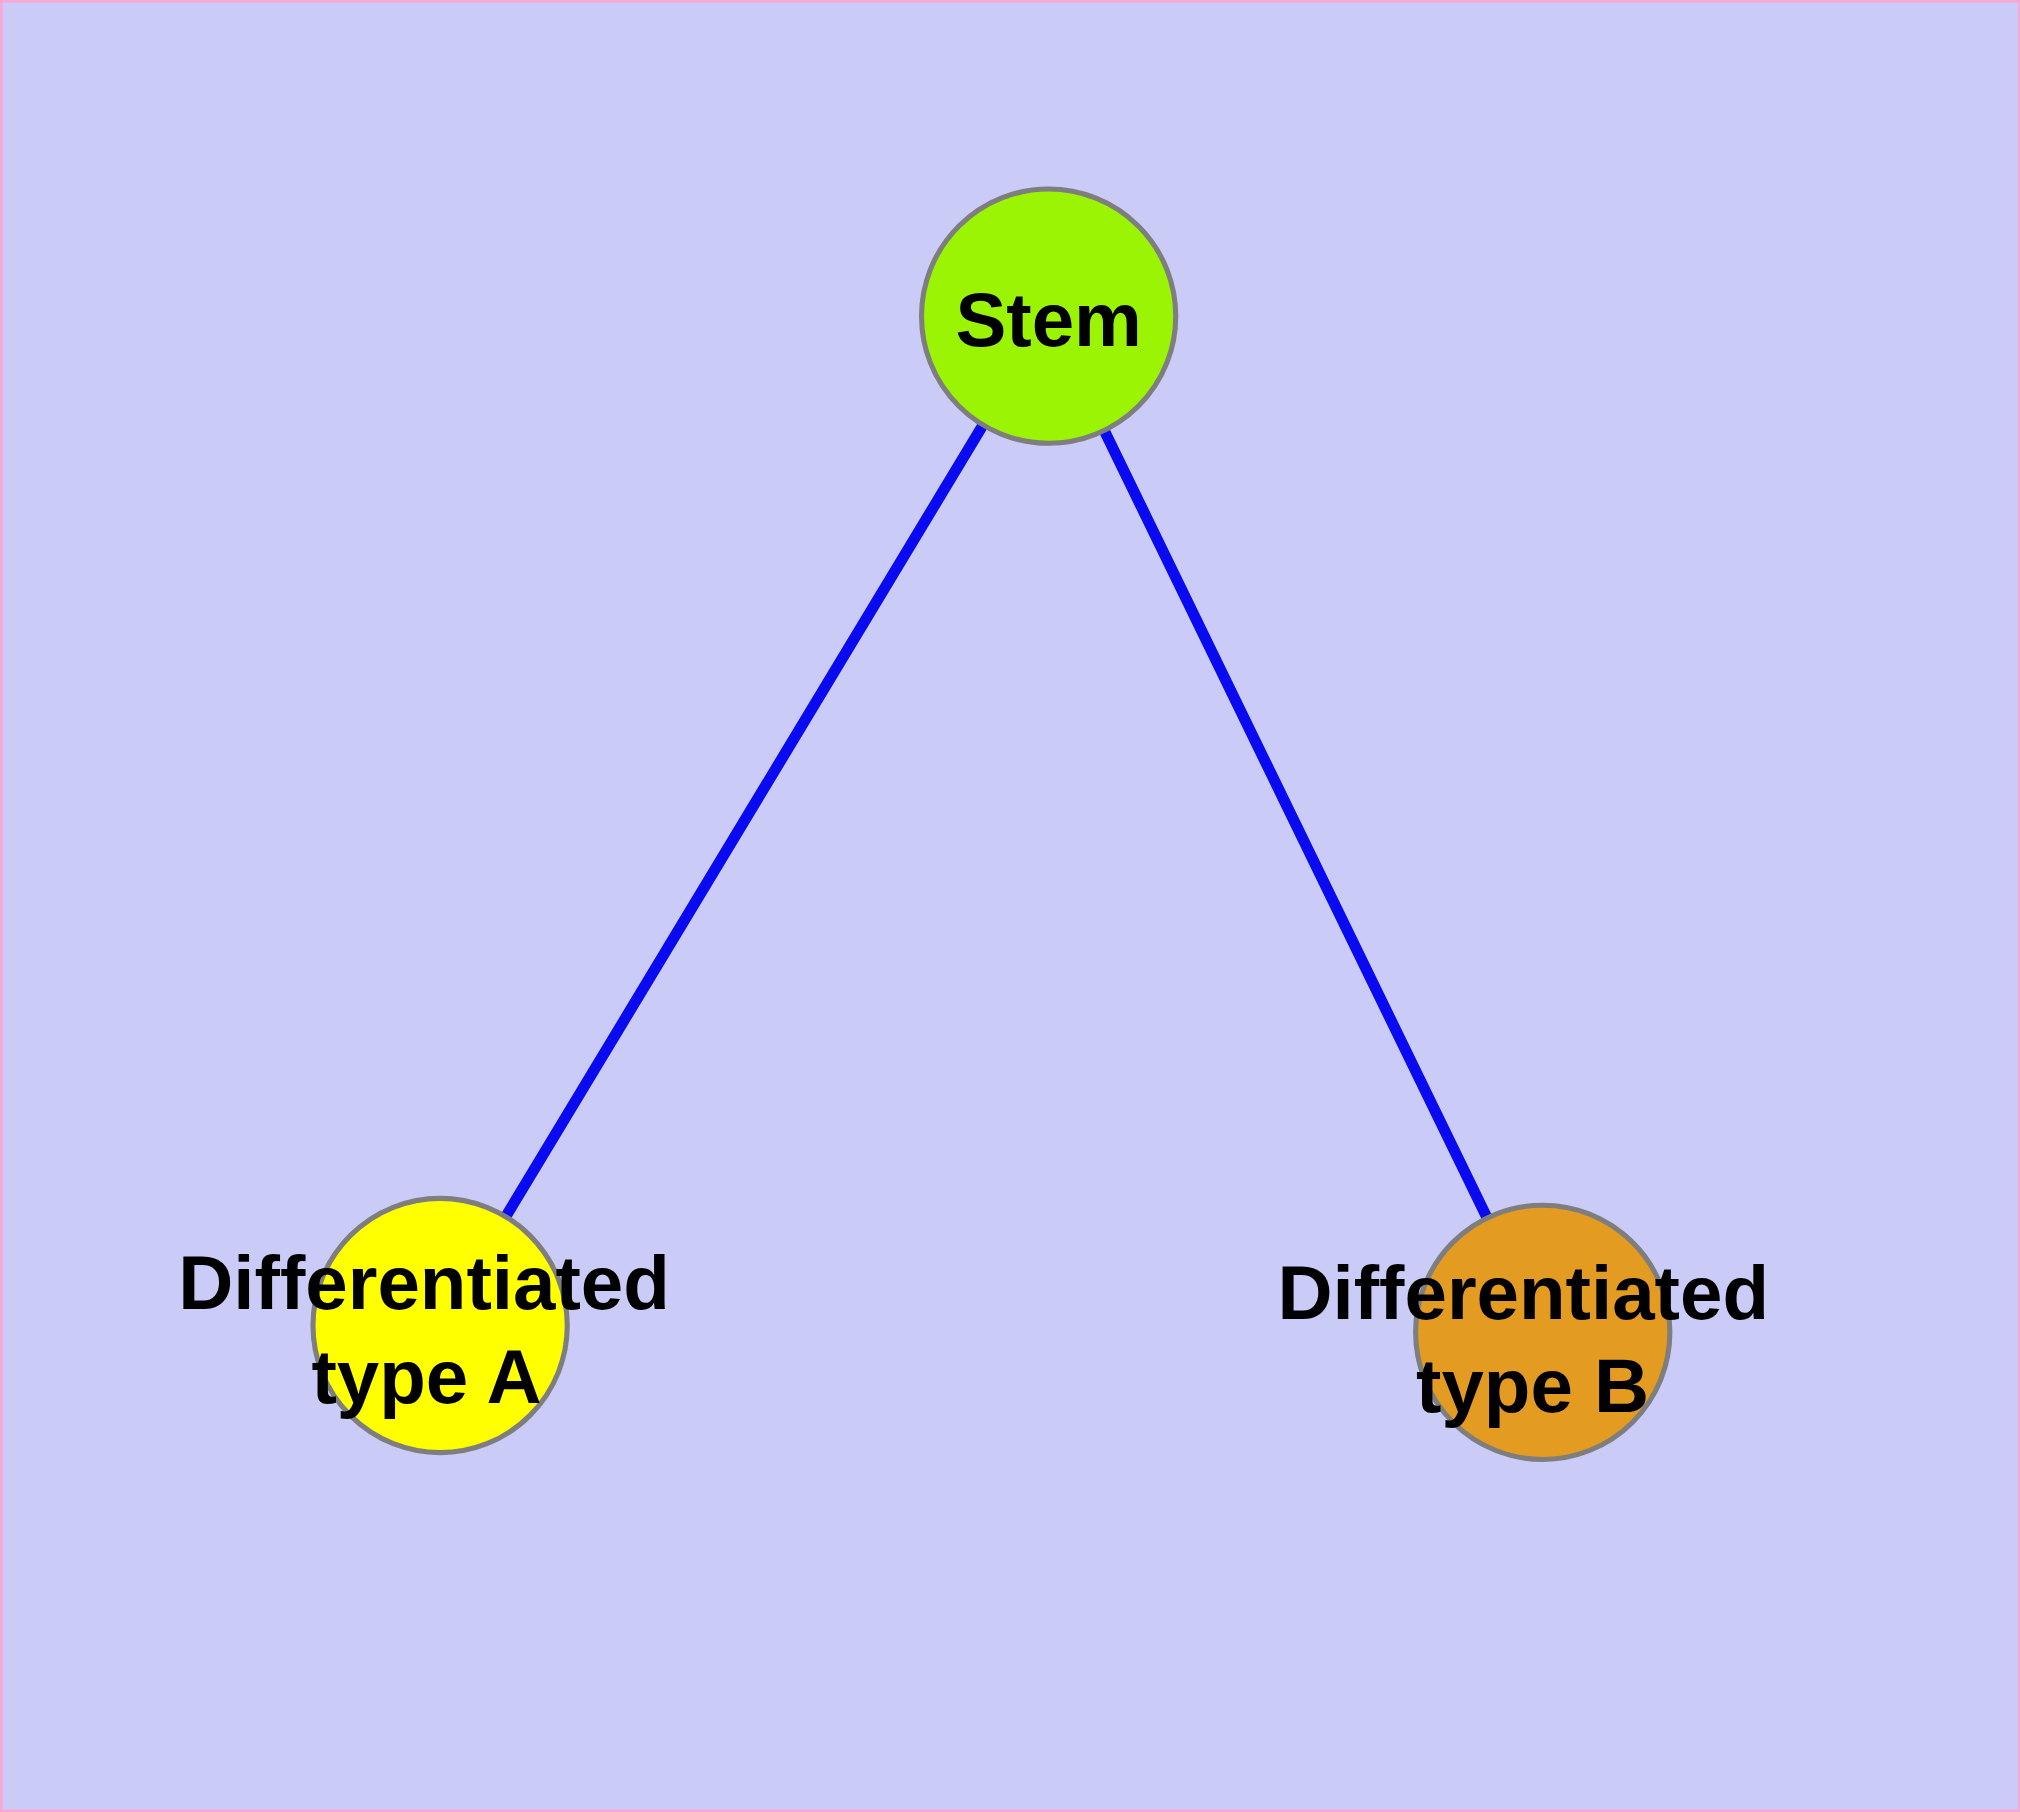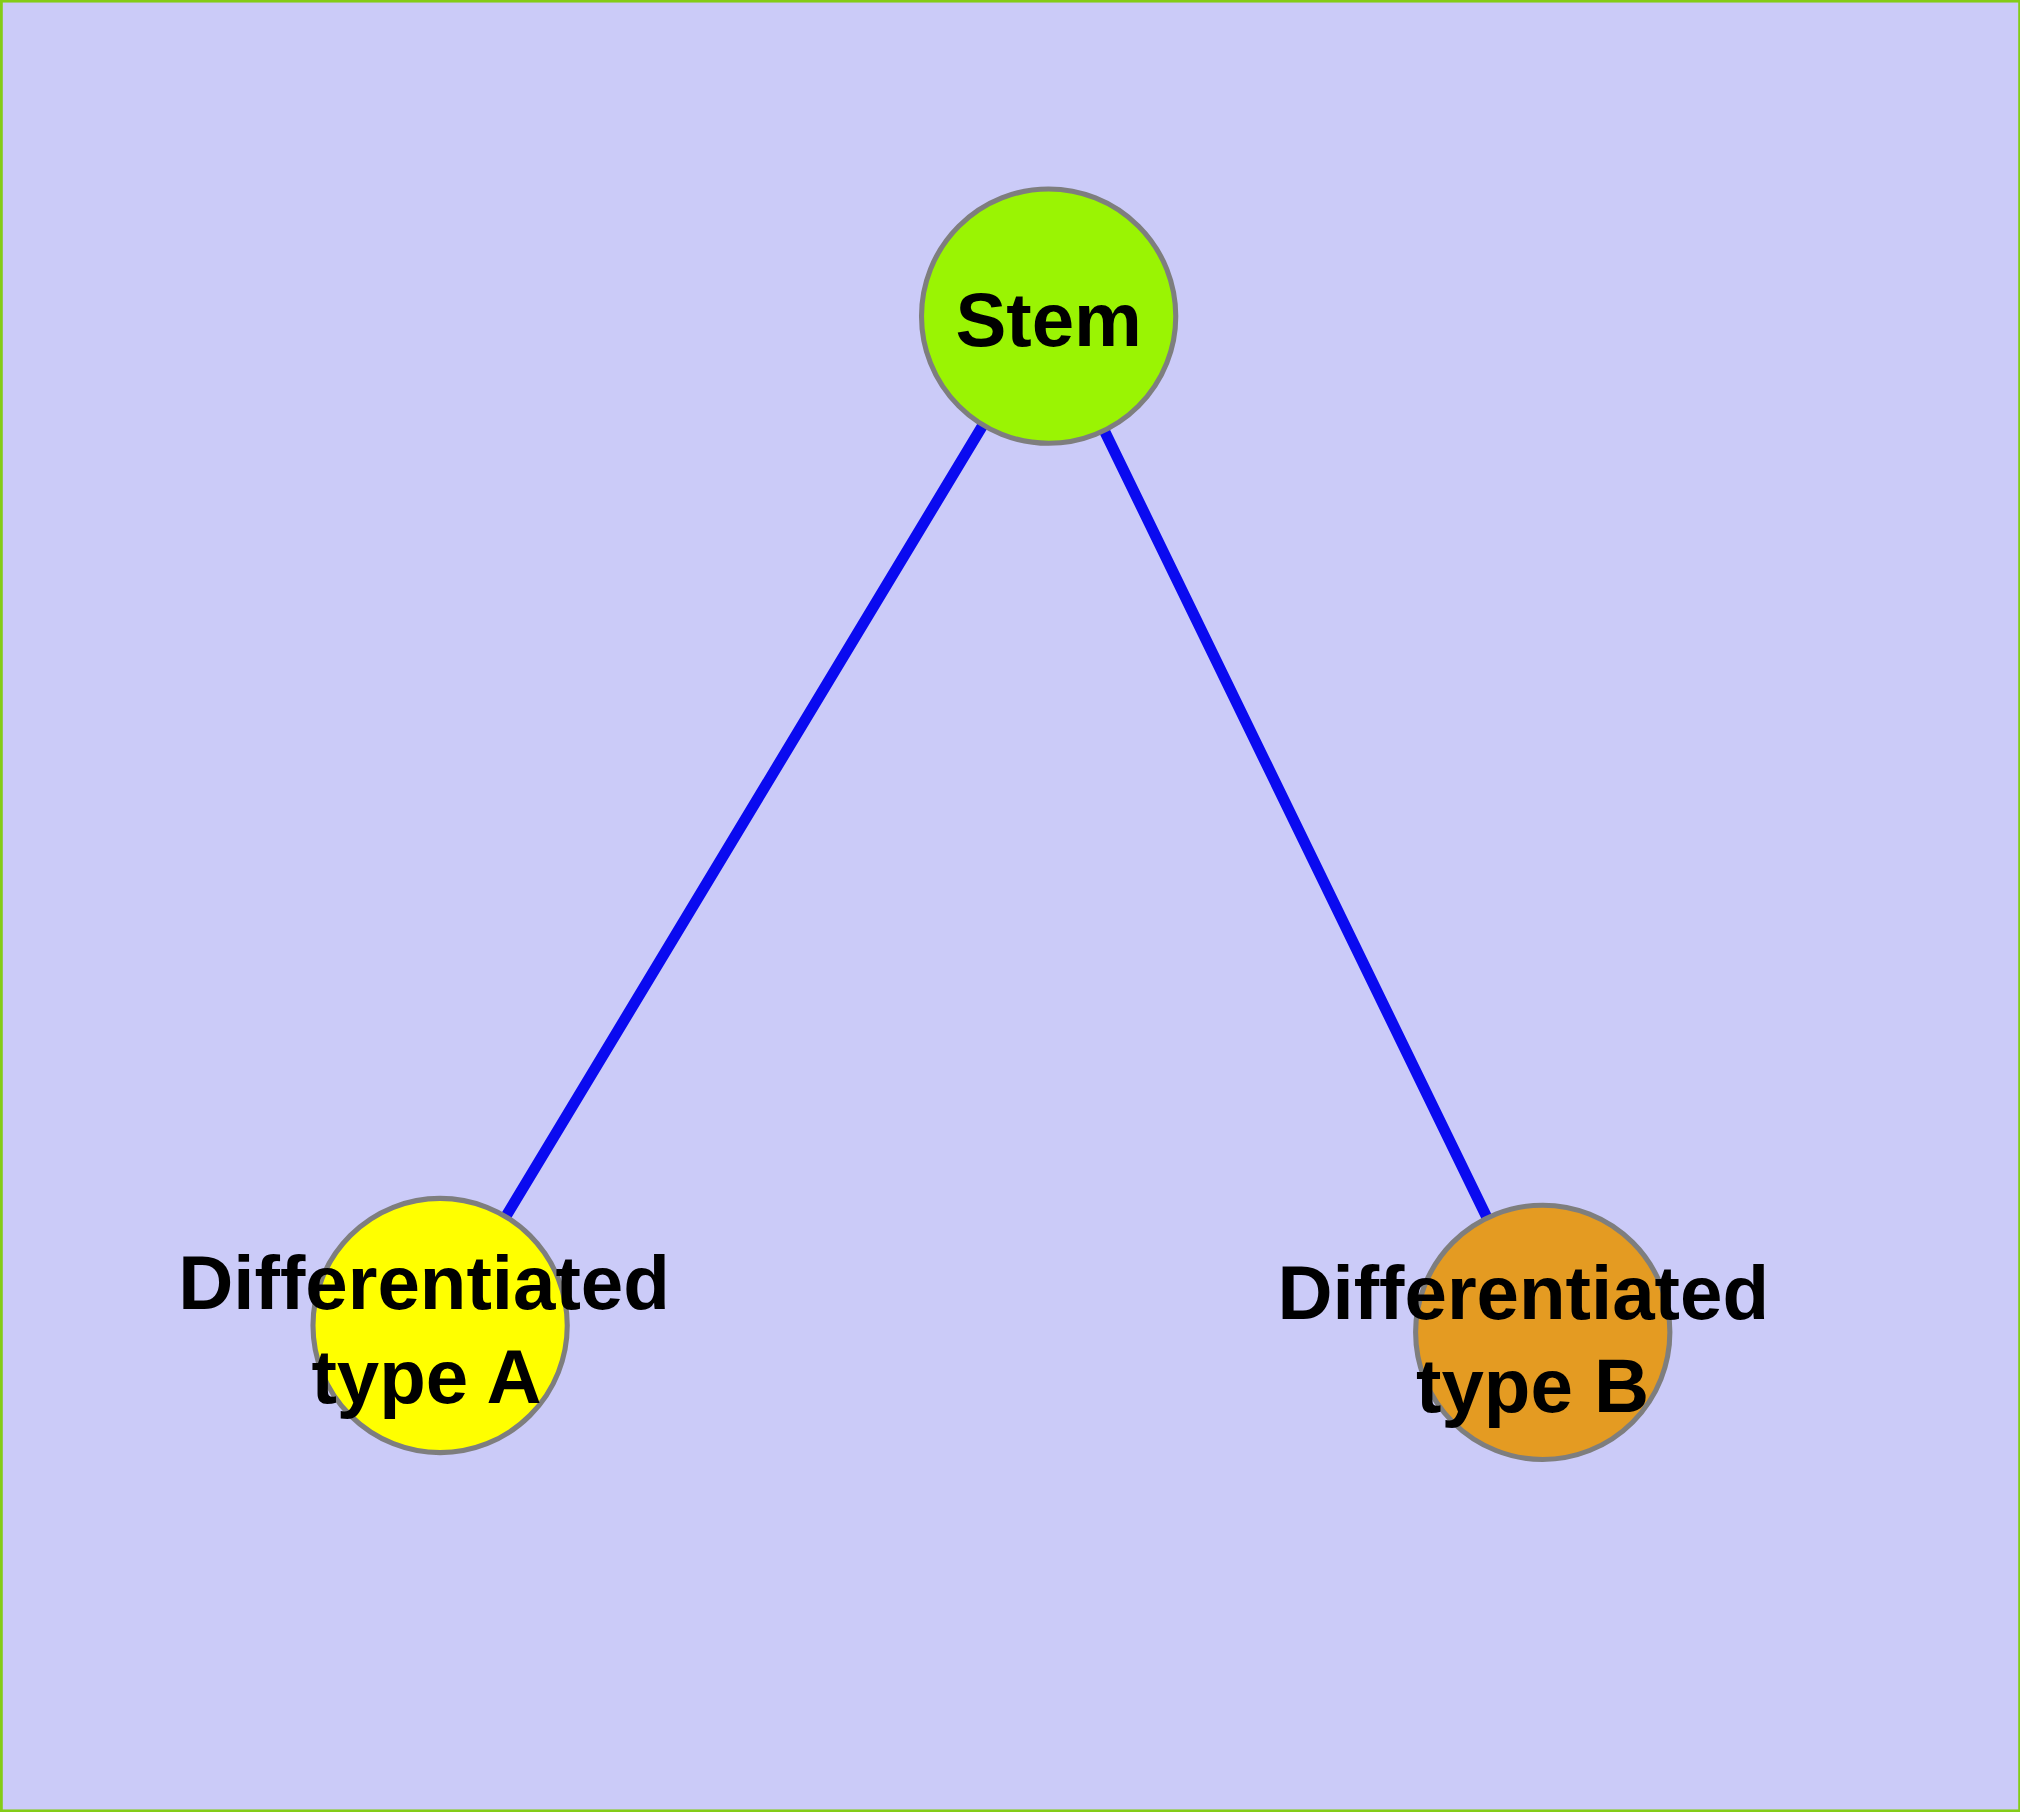--- a/index.html
+++ b/index.html
@@ -7,21 +7,21 @@
     padding: 0;
     background: #FFFFFF;
     width: 2021px;
     height: 1812px;
     overflow: hidden;
   }
   .diagram-wrap {
     position: relative;
     width: 2021px;
     height: 1812px;
-    background: #84cc16; 
+    background: #f9a8d4; 
   }
   svg {
     display: block;
   }
   .node-circle {
     stroke-width: 6px;
   }
   .edge-line {
     stroke-width: 13px;
     stroke-linecap: round;

